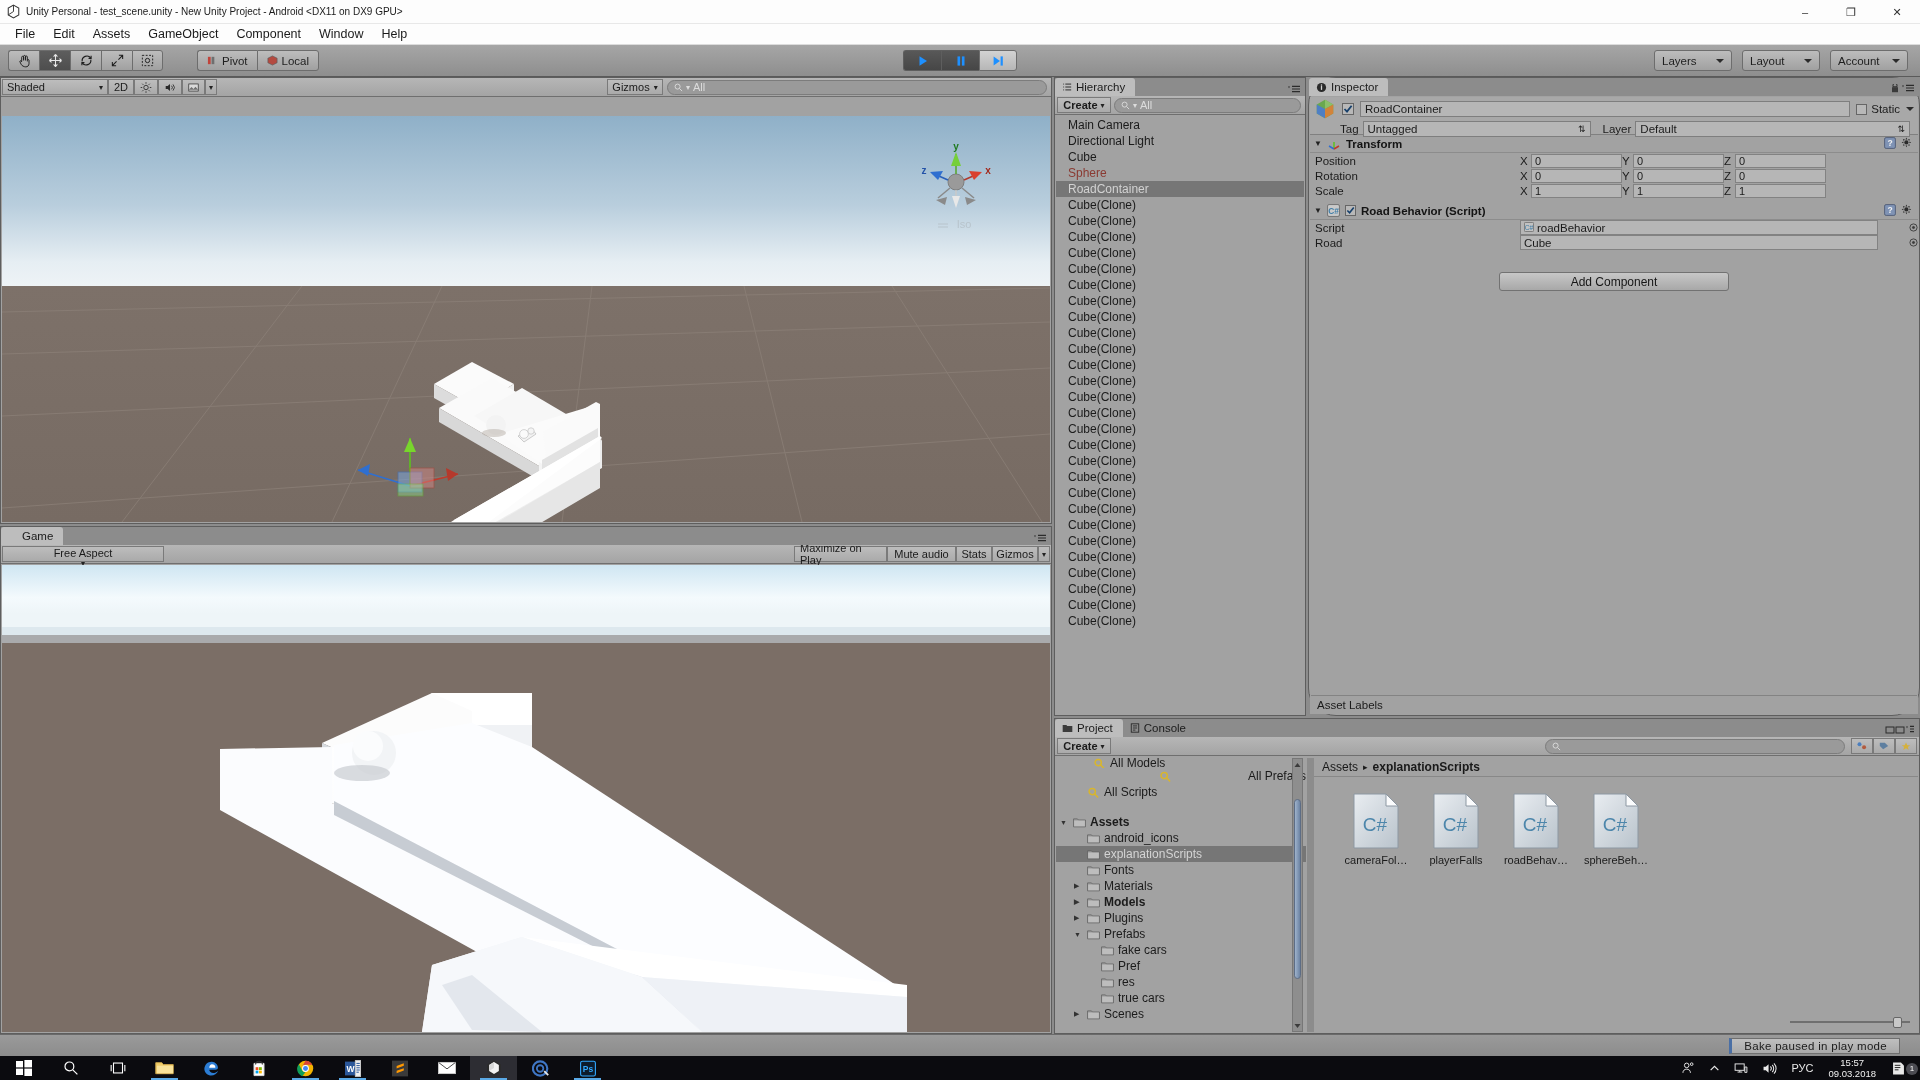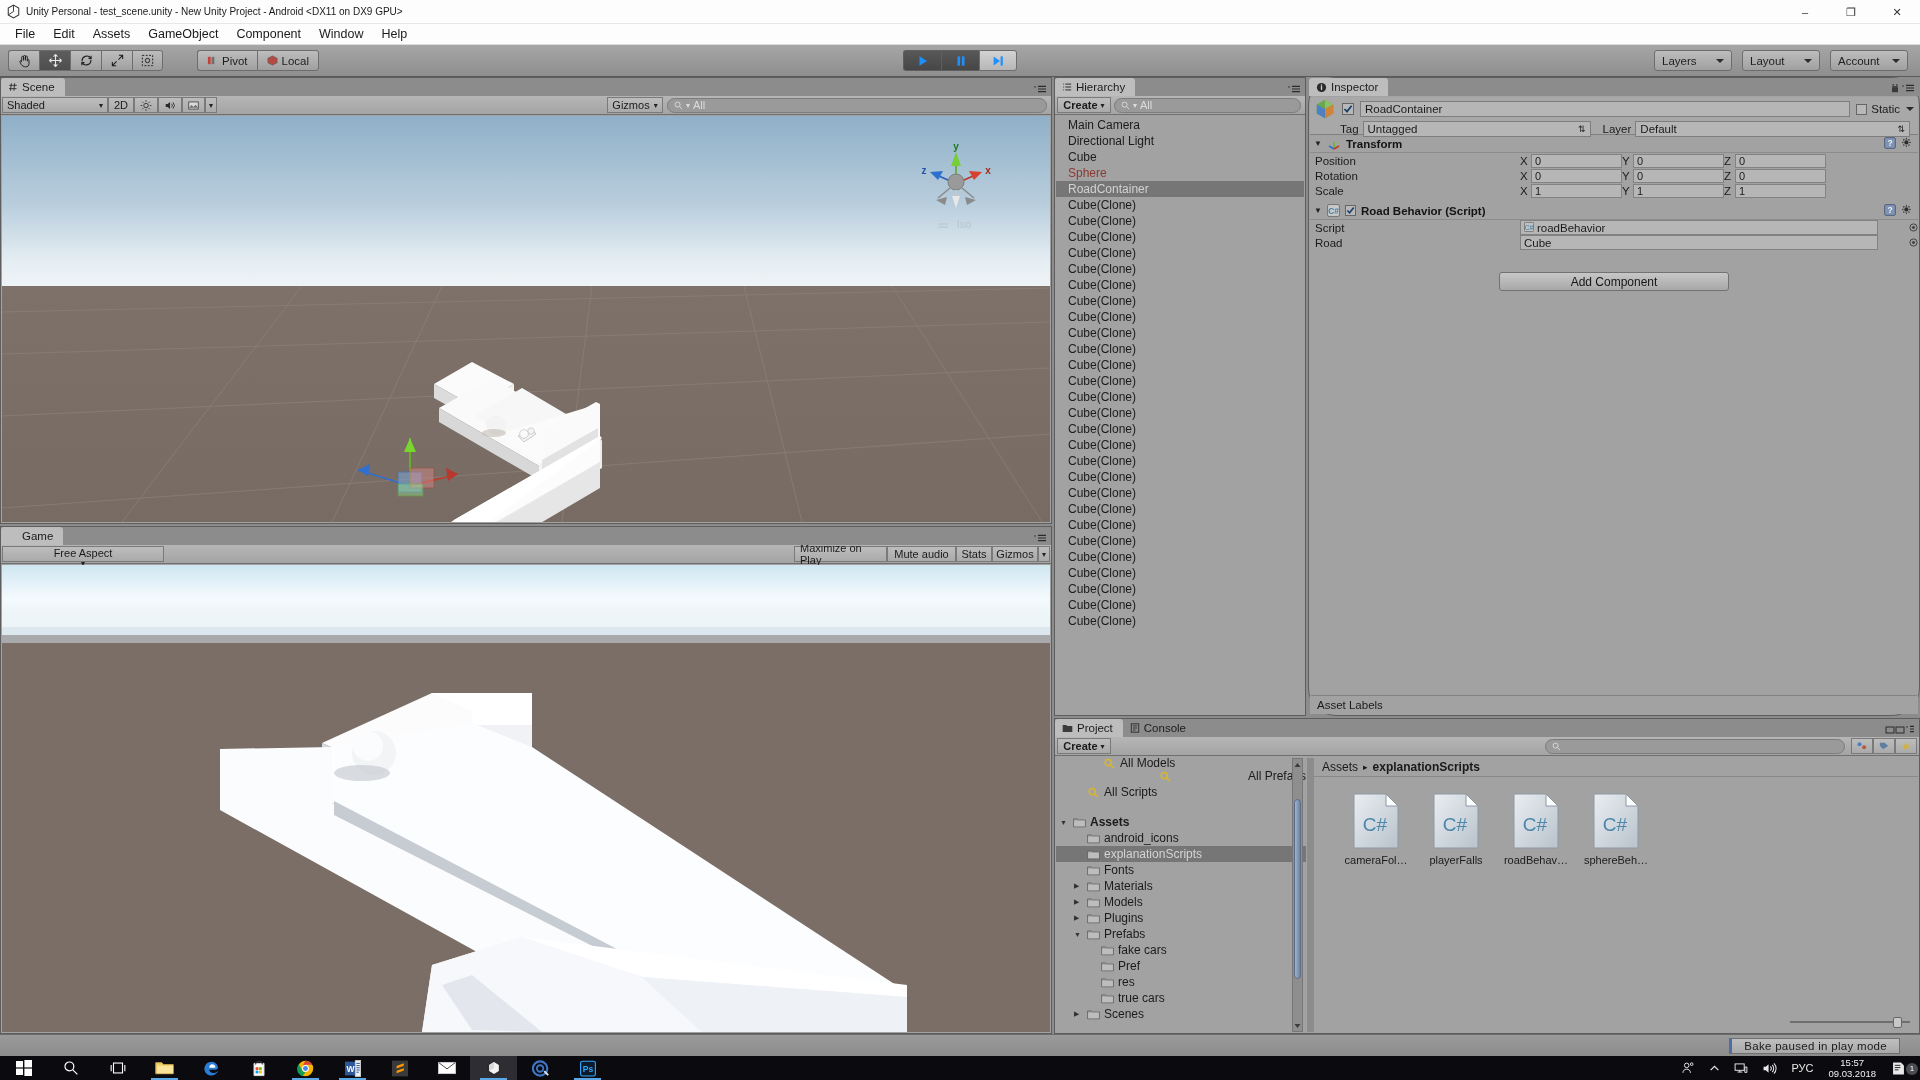--- a/index.html
+++ b/index.html
@@ -332,34 +332,20 @@
       <div class="dd-btn">
         <span>Account</span>
         <span class="caret"></span>
       </div>
     </div>
   </div>
 
   <div class="body">
 
     <div class="panel" id="scene-panel">
-      <div class="panel-tabs">
-        <div class="ptab active">
-          <svg width="10" height="10" viewBox="0 0 12 12" stroke="#222" stroke-width="1" fill="none">
-              <path d="M4 1.5 3 10.5M8 1.5 7 10.5M1.5 4h9M1.2 8h9"></path>
-            </svg>
-          <span>Scene</span>
-        </div>
-        <div class="panel-burger">
-          <svg width="14" height="9" viewBox="0 0 14 9">
-              <path d="M1 1.5 3 1.5 2 3.2z" fill="#2b2b2b"></path>
-              <path d="M5 1.3h8M5 4h8M5 6.7h8" stroke="#2b2b2b" stroke-width="1.2"></path>
-            </svg>
-        </div>
-      </div>
 
       <div class="subtoolbar">
         <div class="st-dd" style="width:106px;margin-left:1px;">
           <span>Shaded</span>
           <span style="font-size:8px;color:#222;">▾</span>
         </div>
         <div class="st-btn" style="width:26px;">
           <span>2D</span>
         </div>
         <div class="st-btn" style="width:24px;">
@@ -943,21 +929,21 @@
             </svg>
         </div>
         <div class="st-btn" style="width:22px;margin-right:2px;">
           <svg width="12" height="11" viewBox="0 0 12 11">
               <path d="M6 .6 7.5 4h3.6L8.2 6.2l1.1 3.6L6 7.6 2.7 9.8l1.1-3.6L.9 4h3.6z" fill="#d6b13a"></path>
             </svg>
         </div>
       </div>
 
       <div class="proj-tree" id="proj-tree">
-          <div class="tree-row" style="padding-left: 34px; height: 10px; overflow: hidden;">
+          <div class="tree-row" style="padding-left: 24px; height: 10px; overflow: hidden;">
             <span style="width: 9px; font-size: 7px; color: rgb(51, 51, 51);"></span>
             <span class="folder-ico"><svg width="13" height="12" viewBox="0 0 14 13" fill="none" stroke="#d9b62c" stroke-width="1.6">
                 <circle cx="5.6" cy="5" r="3.4"></circle>
                 <path d="M8.3 7.6 12 11.4"></path>
               </svg></span>
             <span>All Models</span>
           </div>
           <div class="tree-row" style="padding-left: 18px; justify-content: space-between;">
             <span style="width: 9px; font-size: 7px; color: rgb(51, 51, 51);"></span>
             <span class="folder-ico"><svg width="13" height="12" viewBox="0 0 14 13" fill="none" stroke="#d9b62c" stroke-width="1.6">
@@ -1008,21 +994,21 @@
             <span>Fonts</span>
           </div>
           <div class="tree-row" style="padding-left: 18px;">
             <span style="width: 9px; font-size: 7px; color: rgb(51, 51, 51);">▶</span>
             <span class="folder-ico"><svg width="13" height="11" viewBox="0 0 14 11">
                 <path d="M.6 1.6h4.2l1 1.2h7.6v7.4H.6z" fill="#9c9c9c" stroke="#5e5e5e" stroke-width=".8"></path>
                 <path d="M1.2 3.4h11.6v6.2H1.2z" fill="#bdbdbd"></path>
               </svg></span>
             <span>Materials</span>
           </div>
-          <div class="tree-row" style="padding-left: 18px;">
+          <div class="tree-row" style="padding-left: 18px; font-weight: bold;">
             <span style="width: 9px; font-size: 7px; color: rgb(51, 51, 51);">▶</span>
             <span class="folder-ico"><svg width="13" height="11" viewBox="0 0 14 11">
                 <path d="M.6 1.6h4.2l1 1.2h7.6v7.4H.6z" fill="#9c9c9c" stroke="#5e5e5e" stroke-width=".8"></path>
                 <path d="M1.2 3.4h11.6v6.2H1.2z" fill="#bdbdbd"></path>
               </svg></span>
             <span>Models</span>
           </div>
           <div class="tree-row" style="padding-left: 18px;">
             <span style="width: 9px; font-size: 7px; color: rgb(51, 51, 51);">▶</span>
             <span class="folder-ico"><svg width="13" height="11" viewBox="0 0 14 11">

